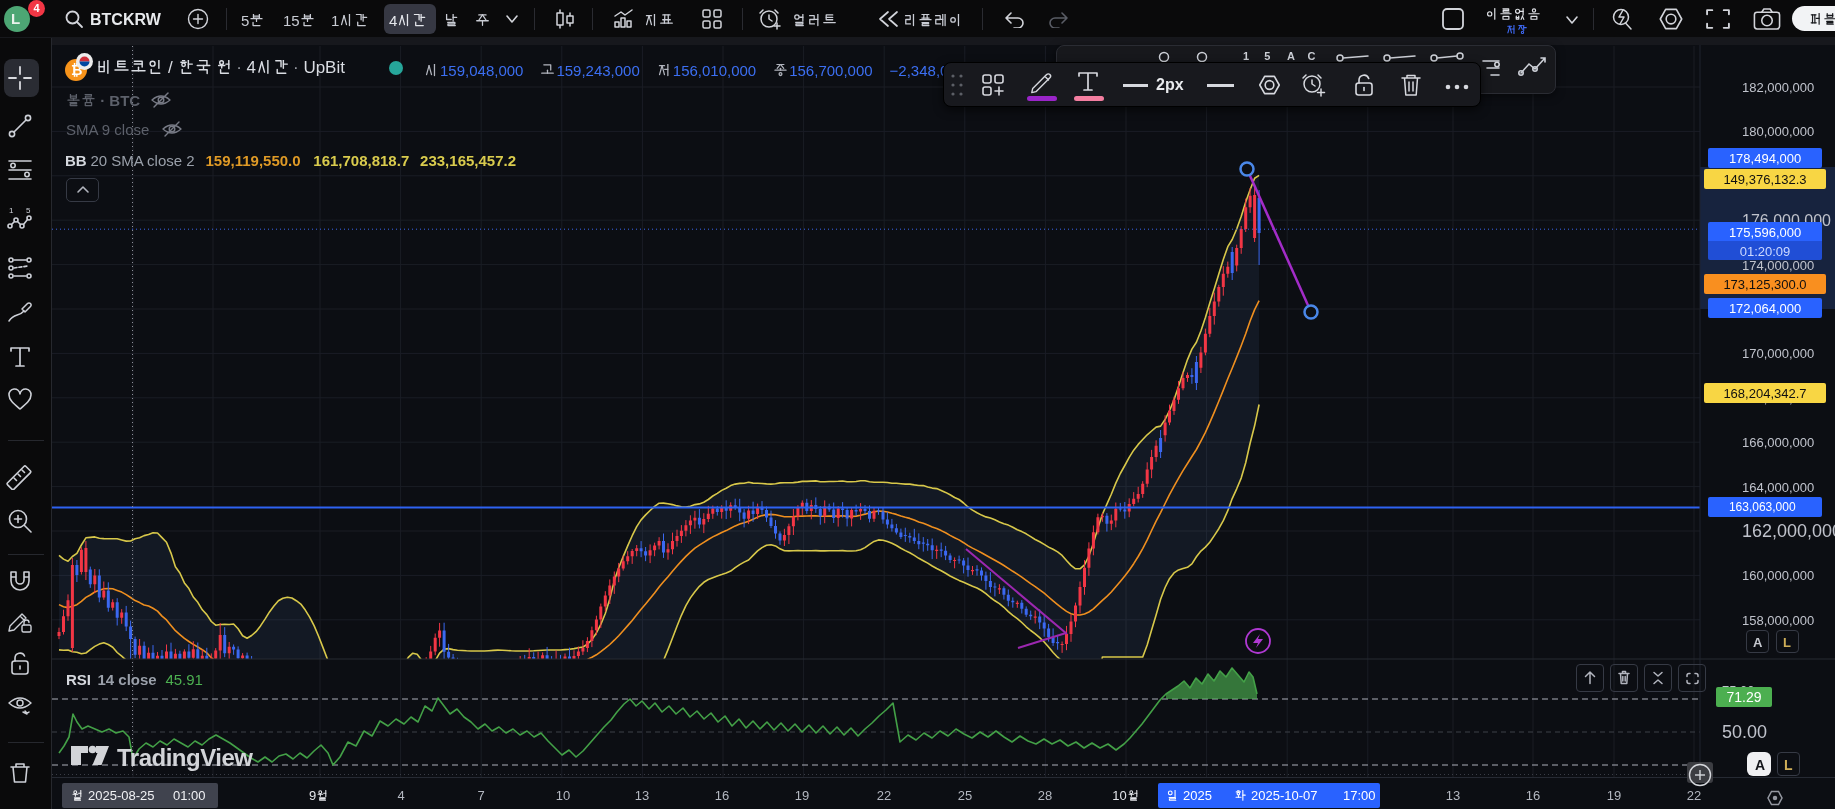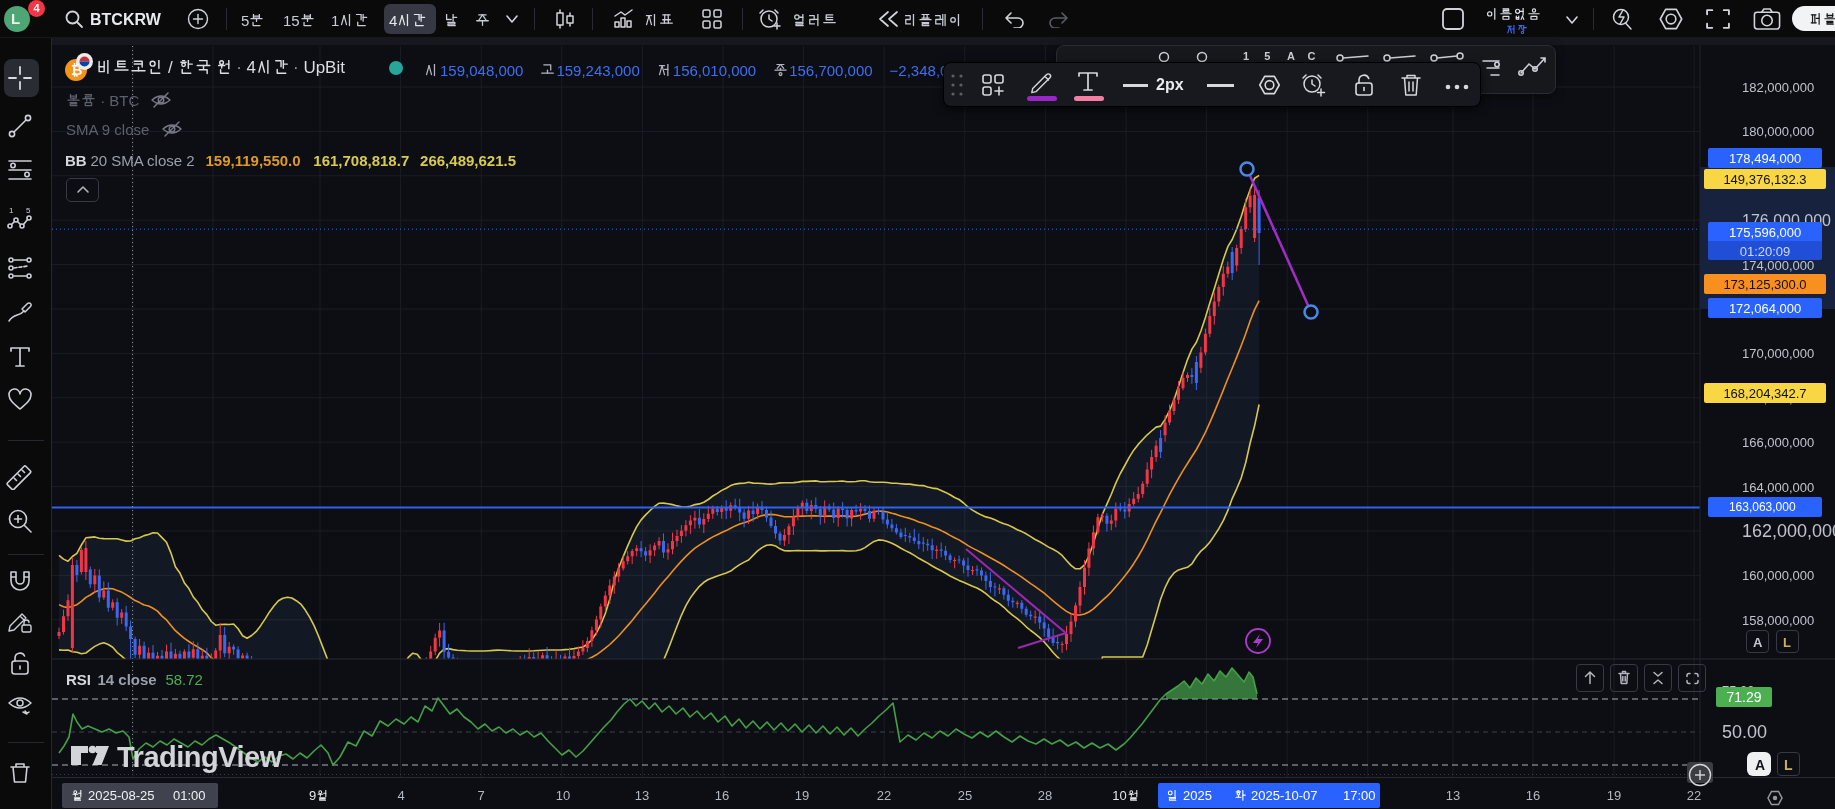--- a/index.html
+++ b/index.html
@@ -546,44 +546,44 @@
       <polyline points="2.47,8.57 9.07,8.57 9.07,9.95 2.77,9.95 2.77,11.52 9.46,11.52"></polyline>
     </g>
     <g transform="translate(16.50,0)">
       <polyline points="2.69,0.44 8.88,0.44 8.88,2.12 2.98,2.12 2.98,4.03 9.24,4.03"></polyline>
       <polyline points="0.48,4.63 11.52,4.63"></polyline>
       <polyline points="4.23,4.63 4.23,7.28"></polyline>
       <polyline points="7.77,4.63 7.77,7.28"></polyline>
       <polyline points="2.77,8.57 9.07,8.57 9.07,11.59 2.77,11.59 2.77,8.57"></polyline>
     </g>
   </svg>
-<span class="ab" style="left:96.0px;top:93.2px;font-size:15px;font-weight:400;color:#5d616b;line-height:15px;white-space:pre;z-index:9"> · BTC</span>
+<span class="ab" style="left:96.0px;top:93.2px;font-size:15px;font-weight:700;color:#5d616b;line-height:15px;white-space:pre;z-index:9"> · BTC</span>
 <svg class="ab" style="left:150px;top:90px;z-index:8" width="22" height="20" viewBox="0 0 22 20" fill="none" stroke="#787b86" stroke-width="1.4" stroke-linecap="round" stroke-linejoin="round">
     <path d="M2 10 q9 -8 18 0 q-9 8 -18 0 z"></path>
     <circle cx="11" cy="10" r="2.8"></circle>
     <line x1="4" y1="17" x2="18" y2="3"></line>
   </svg>
 <span class="ab" style="left:66.0px;top:122.2px;font-size:15px;font-weight:400;color:#5d616b;line-height:15px;white-space:pre;z-index:9">SMA 9 close</span>
 <svg class="ab" style="left:161px;top:119px;z-index:8" width="22" height="20" viewBox="0 0 22 20" fill="none" stroke="#787b86" stroke-width="1.4" stroke-linecap="round" stroke-linejoin="round">
     <path d="M2 10 q9 -8 18 0 q-9 8 -18 0 z"></path>
     <circle cx="11" cy="10" r="2.8"></circle>
     <line x1="4" y1="17" x2="18" y2="3"></line>
   </svg>
 <span class="ab" style="left:65.0px;top:153.2px;font-size:15px;font-weight:700;color:#d5d8de;line-height:15px;white-space:pre;z-index:9">BB</span>
 <span class="ab" style="left:90.4px;top:153.2px;font-size:15px;font-weight:400;color:#9aa0aa;line-height:15px;white-space:pre;z-index:9">20 SMA close 2</span>
 <span class="ab" style="left:205.5px;top:153.2px;font-size:15px;font-weight:700;color:#df9a26;line-height:15px;white-space:pre;z-index:9">159,119,550.0</span>
 <span class="ab" style="left:313.3px;top:153.2px;font-size:15px;font-weight:700;color:#d9cb4d;line-height:15px;white-space:pre;z-index:9">161,708,818.7</span>
-<span class="ab" style="left:420.1px;top:153.2px;font-size:15px;font-weight:700;color:#d9cb4d;line-height:15px;white-space:pre;z-index:9">266,489,621.5</span>
+<span class="ab" style="left:420.1px;top:153.2px;font-size:15px;font-weight:700;color:#d9cb4d;line-height:15px;white-space:pre;z-index:9">233,165,457.2</span>
 <div class="ab" style="left:66px;top:178px;width:33px;height:24px;border:1px solid #363a45;border-radius:5px;z-index:8"></div>
 <svg class="ab" style="left:76px;top:185px;z-index:9" width="14" height="10" viewBox="0 0 14 10" fill="none" stroke="#b2b5be" stroke-width="1.6" stroke-linecap="round" stroke-linejoin="round">
     <path d="M2 7 L7 2 L12 7"></path>
   </svg>
 <span class="ab" style="left:66.0px;top:672.2px;font-size:15px;font-weight:700;color:#d5d8de;line-height:15px;white-space:pre;z-index:9">RSI</span>
 <span class="ab" style="left:97.5px;top:672.2px;font-size:15px;font-weight:700;color:#9aa0aa;line-height:15px;white-space:pre;z-index:9">14 close</span>
-<span class="ab" style="left:165.4px;top:672.2px;font-size:15px;font-weight:400;color:#4caf50;line-height:15px;white-space:pre;z-index:9">58.72</span>
+<span class="ab" style="left:165.4px;top:672.2px;font-size:15px;font-weight:400;color:#4caf50;line-height:15px;white-space:pre;z-index:9">45.91</span>
 <span class="ab" style="left:1742px;top:613.8px;font-size:13px;color:#c0c3cc;line-height:13px;z-index:6">158,000,000</span>
 <span class="ab" style="left:1742px;top:569.4px;font-size:13px;color:#c0c3cc;line-height:13px;z-index:6">160,000,000</span>
 <span class="ab" style="left:1742px;top:525.0px;font-size:18px;color:#c0c3cc;line-height:13px;z-index:6">162,000,000</span>
 <span class="ab" style="left:1742px;top:480.6px;font-size:13px;color:#c0c3cc;line-height:13px;z-index:6">164,000,000</span>
 <span class="ab" style="left:1742px;top:436.2px;font-size:13px;color:#c0c3cc;line-height:13px;z-index:6">166,000,000</span>
 <span class="ab" style="left:1742px;top:391.8px;font-size:13px;color:#c0c3cc;line-height:13px;z-index:6">168,000,000</span>
 <span class="ab" style="left:1742px;top:347.4px;font-size:13px;color:#c0c3cc;line-height:13px;z-index:6">170,000,000</span>
 <span class="ab" style="left:1742px;top:303.0px;font-size:13px;color:#c0c3cc;line-height:13px;z-index:6">172,000,000</span>
 <span class="ab" style="left:1742px;top:258.6px;font-size:13px;color:#c0c3cc;line-height:13px;z-index:6">174,000,000</span>
 <span class="ab" style="left:1742px;top:214.2px;font-size:16px;color:#c0c3cc;line-height:13px;z-index:6">176,000,000</span>
@@ -780,12 +780,12 @@
 <svg class="ab" style="left:1444px;top:83px;z-index:14" width="28" height="8" viewBox="0 0 28 8">
     <circle cx="4" cy="4" r="2.3" fill="#d6d8de"></circle>
     <circle cx="13" cy="4" r="2.3" fill="#d6d8de"></circle>
     <circle cx="22" cy="4" r="2.3" fill="#d6d8de"></circle>
   </svg>
 <svg class="ab" style="left:70px;top:742px;z-index:6" width="45" height="26" viewBox="0 0 45 26" fill="#d2d4d8">
     <path d="M1 4 H18 V11 H11 V23 H1 Z"></path>
     <circle cx="22.5" cy="7.5" r="3.8"></circle>
     <path d="M26 4 H39 L31.5 23 H22.5 L27.5 11 H26 Z"></path>
   </svg>
-<span class="ab" style="left:117px;top:745px;font-size:29px;font-weight:700;color:#d2d4d8;z-index:6;line-height:25px;letter-spacing:-0.5px">TradingView</span>
+<span class="ab" style="left:117px;top:745px;font-size:24px;font-weight:700;color:#d2d4d8;z-index:6;line-height:25px;letter-spacing:-0.5px">TradingView</span>
 </body></html>

